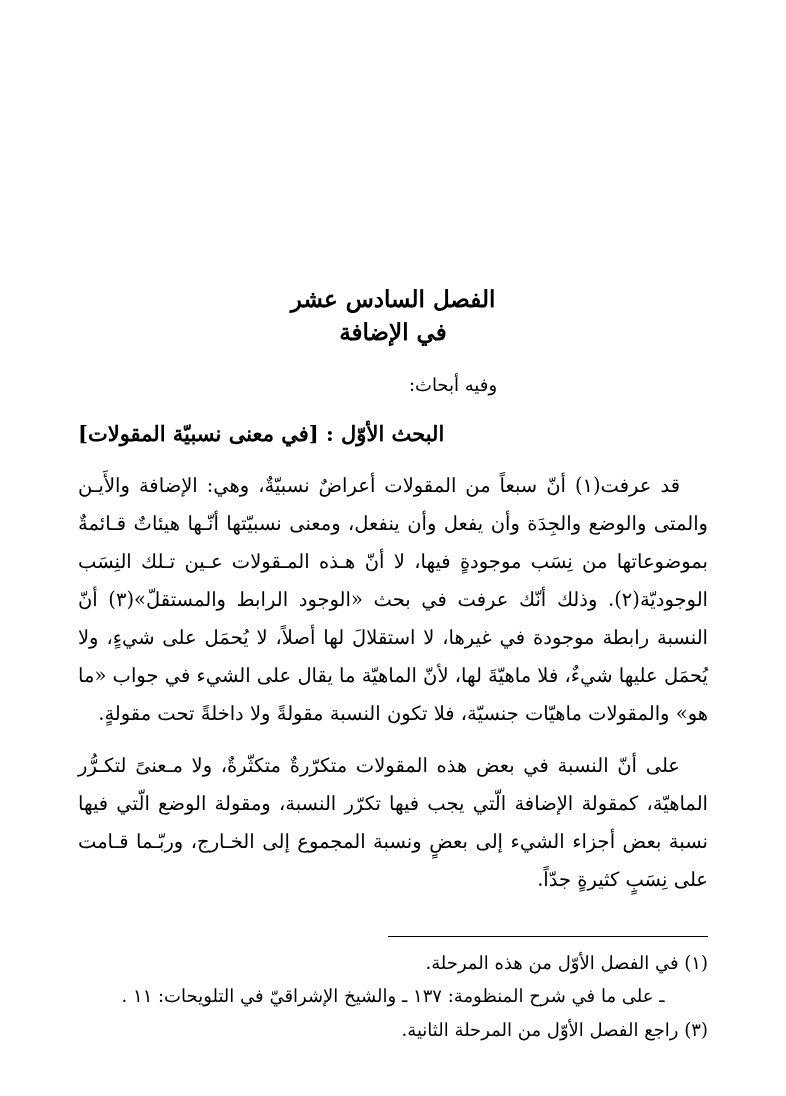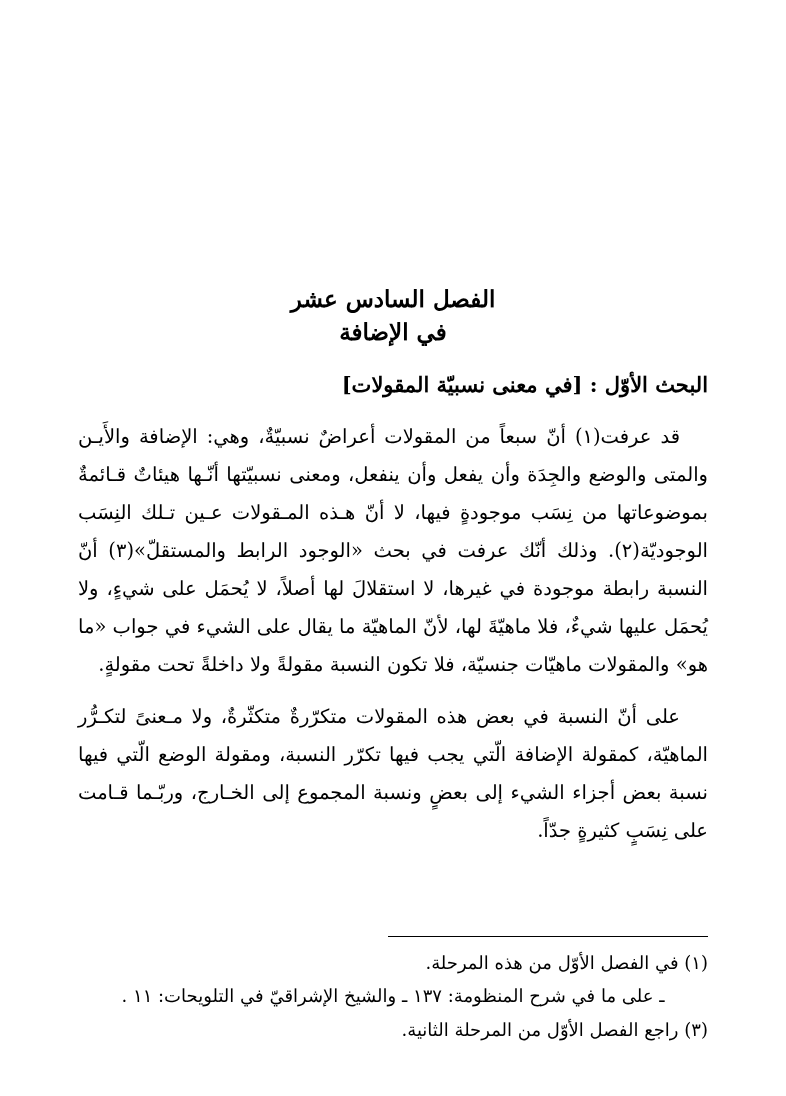--- a/index.html
+++ b/index.html
@@ -43,21 +43,21 @@
   }
   .preamble {
     margin-top: 22px;
     text-align: center;
     font-size: 18px;
     line-height: 1.5;
     padding-left: 120px;
   }
   .section-heading {
     margin-top: 20px;
-    text-align: right;
+    text-align: left;
     font-size: 21px;
     font-weight: bold;
     line-height: 1.5;
   }
   p.body-par {
     font-size: 19.5px;
     line-height: 1.95;
     margin: 14px 0 0 0;
     text-align: justify;
     text-justify: inter-word;
@@ -100,20 +100,21 @@
 
 <div class="page">
 
   <div class="content">
 
     <h1 class="chapter-title">
       <span>الفصل السادس عشر</span>
       <span class="line2">في الإضافة</span>
     </h1>
 
+    <div class="preamble">وفيه أبحاث:</div>
 
     <h2 class="section-heading">البحث الأوّل : [في معنى نسبيّة المقولات]</h2>
 
     <p class="body-par">قد عرفت(١) أنّ سبعاً من المقولات أعراضٌ نسبيّةٌ، وهي: الإضافة والأَيـن والمتى والوضع والجِدَة وأن يفعل وأن ينفعل، ومعنى نسبيّتها أنّـها هيئاتٌ قـائمةٌ بموضوعاتها من نِسَب موجودةٍ فيها، لا أنّ هـذه المـقولات عـين تـلك النِسَب الوجوديّة(٢). وذلك أنّك عرفت في بحث «الوجود الرابط والمستقلّ»(٣) أنّ النسبة رابطة موجودة في غيرها، لا استقلالَ لها أصلاً، لا يُحمَل على شيءٍ، ولا يُحمَل عليها شيءٌ، فلا ماهيّةَ لها، لأنّ الماهيّة ما يقال على الشيء في جواب «ما هو» والمقولات ماهيّات جنسيّة، فلا تكون النسبة مقولةً ولا داخلةً تحت مقولةٍ.</p>
     <p class="body-par">على أنّ النسبة في بعض هذه المقولات متكرّرةٌ متكثّرةٌ، ولا مـعنىً لتكـرُّر الماهيّة، كمقولة الإضافة الّتي يجب فيها تكرّر النسبة، ومقولة الوضع الّتي فيها نسبة بعض أجزاء الشيء إلى بعضٍ ونسبة المجموع إلى الخـارج، وربّـما قـامت على نِسَبٍ كثيرةٍ جدّاً.</p>
 
   </div>
 
   <div class="rule"></div>
 

